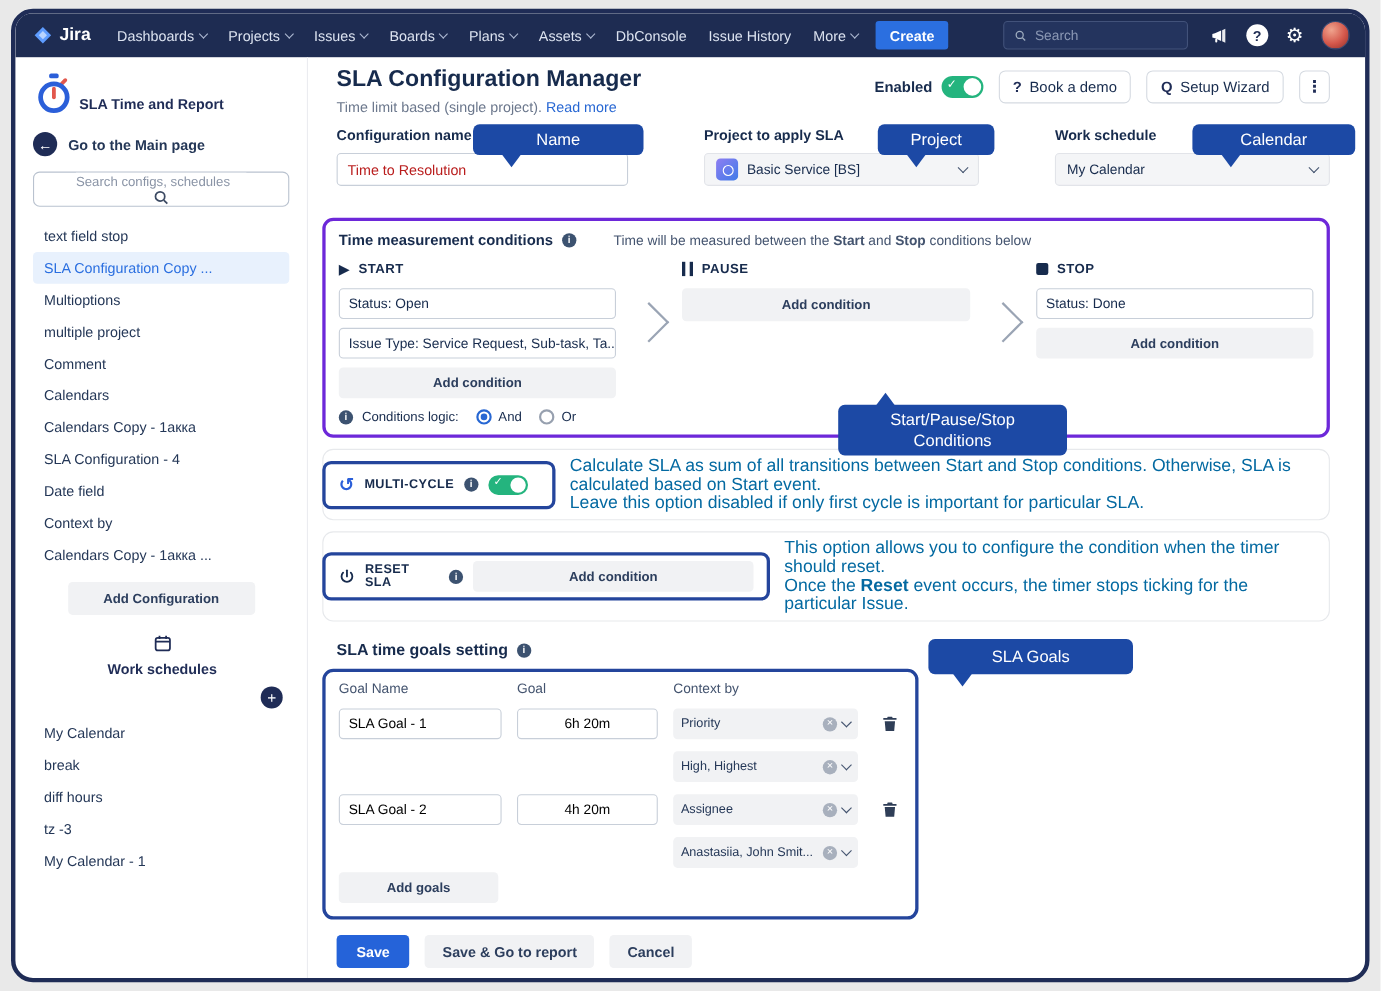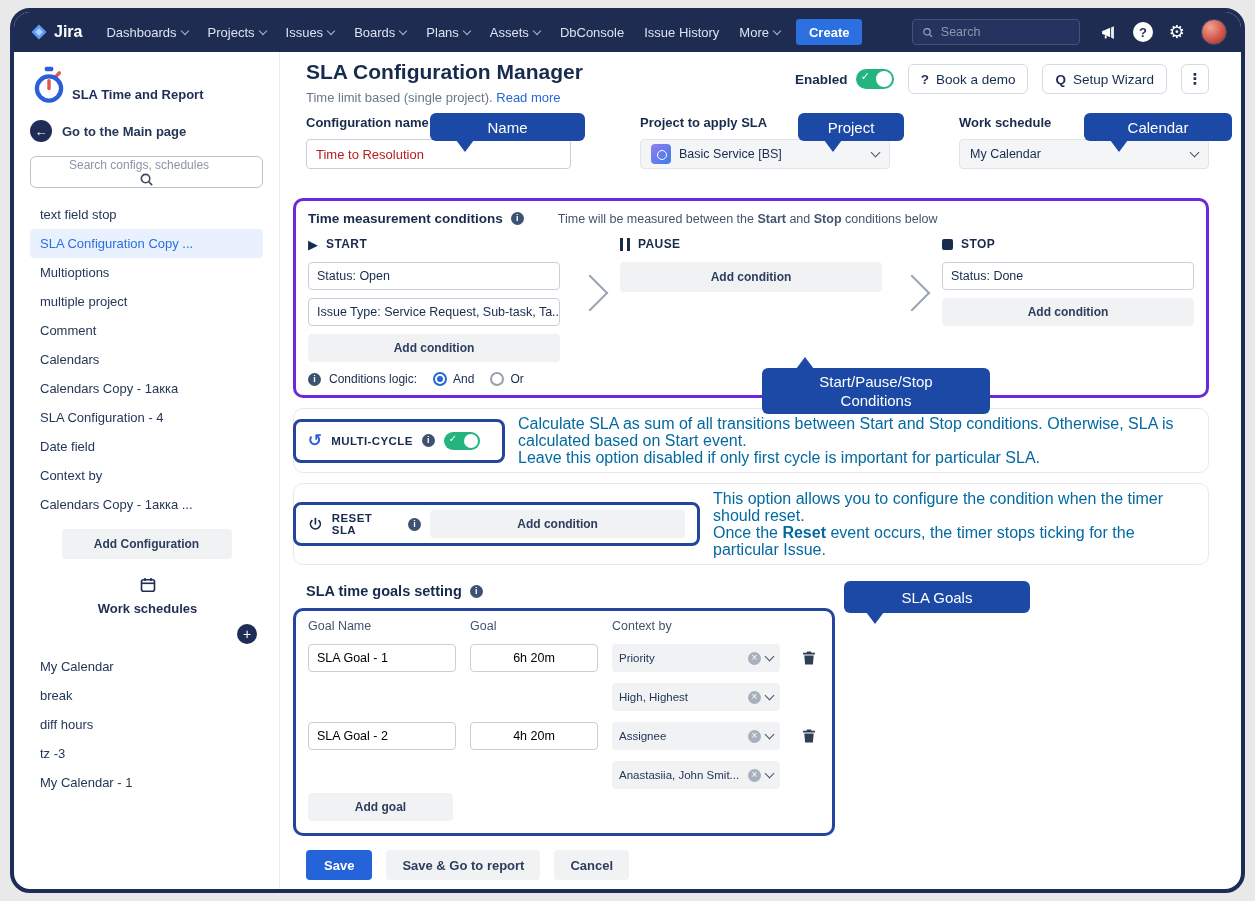--- a/index.html
+++ b/index.html
@@ -126,21 +126,21 @@
   .save-btn{background:#2563d9;color:#fff;border:none;border-radius:4px;height:30px;padding:0 18px;font-size:13px;font-weight:bold;font-family:inherit;cursor:pointer;}
   .foot-gray{height:30px;padding:0 16px;font-size:13px;}
   .main-bottom-divider{margin-top:18px;border-top:1px solid #e4e6ea;width:100%;}
 
   
   .callout{position:absolute;background:#1c49a5;color:#fff;border-radius:6px;height:28px;display:flex;align-items:center;justify-content:center;font-size:15px;font-weight:500;z-index:40;}
   .callout::after{content:"";position:absolute;bottom:-11px;left:26px;border-left:9px solid transparent;border-right:9px solid transparent;border-top:12px solid #1c49a5;}
   .co-name{left:416px;top:101px;width:155px;}
   .co-project{left:784px;top:101px;width:106px;}
   .co-calendar{left:1070px;top:101px;width:148px;}
-  .co-sps{left:748px;top:356px;width:228px;height:46px;flex-direction:column;line-height:19px;}
+  .co-sps{left:748px;top:356px;width:208px;height:46px;flex-direction:column;line-height:19px;}
   .co-sps::after{bottom:auto;top:-11px;left:34px;border-top:none;border-bottom:12px solid #1c49a5;}
   .co-goals{left:830px;top:569px;width:186px;height:32px;}
   .co-goals::after{left:22px;}
 </style>
 </head>
 <body>
 
 <div class="frame">
 
   <nav class="navbar">
@@ -445,21 +445,21 @@
 
           <span></span>
             <span></span>
           <div class="ctx-select">
             <span class="grow">Anastasiia, John Smit...</span>
             <span class="clear-icon">×</span>
             <span class="sel-chev"></span>
           </div>
           <span></span>
         </div>
-        <button class="gray-btn addgoal-btn">Add goal</button>
+        <button class="gray-btn addgoal-btn">Add goals</button>
       </section>
 
       <div class="footer-row">
         <button class="save-btn">Save</button>
         <button class="gray-btn foot-gray">Save &amp; Go to report</button>
         <button class="gray-btn foot-gray">Cancel</button>
       </div>
       <div class="main-bottom-divider"></div>
     </main>
   </div>

